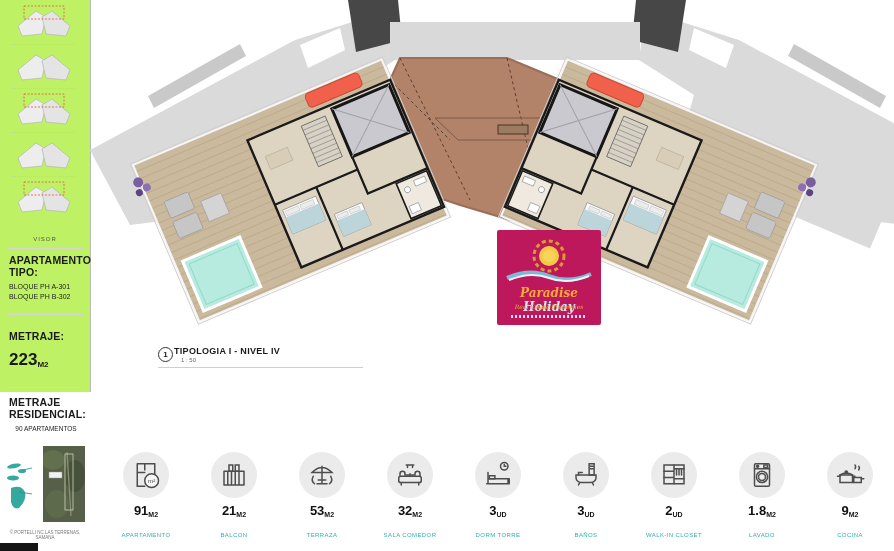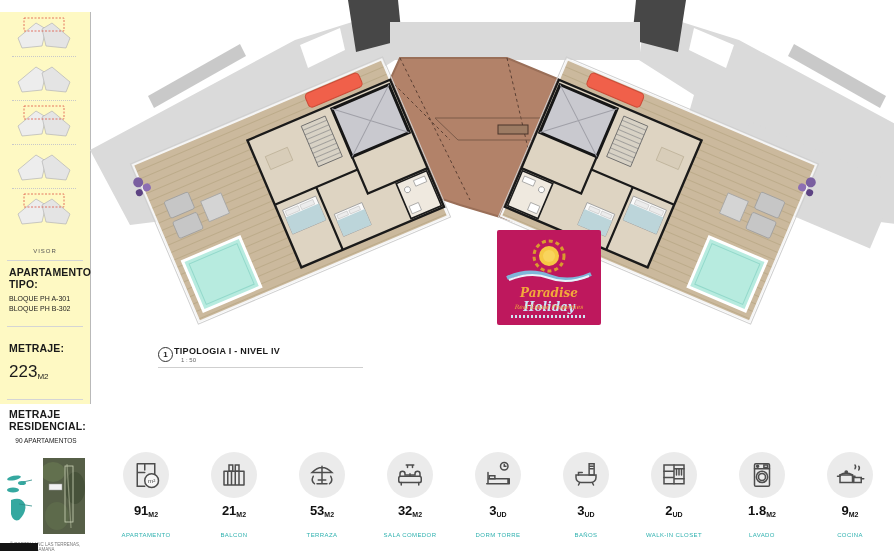--- a/index.html
+++ b/index.html
@@ -1,30 +1,30 @@
 <!DOCTYPE html>
 <html><head>
 <meta charset="utf-8">
 <style>
   html,body{margin:0;padding:0;background:#fff;}
   body{width:894px;height:551px;position:relative;overflow:hidden;
        font-family:"Liberation Sans",sans-serif;color:#1a1a1a;}
   
-  .sidebar{position:absolute;left:0;top:12px;width:90px;height:392px;background:#fef9c3;
+  .sidebar{position:absolute;left:0;top:0;width:90px;height:392px;background:#bef264;
            border-right:1px solid #b9b9b9;}
   .visor{position:absolute;left:6px;top:2px;width:76px;}
   .thumb{position:relative;margin:0 auto 2px auto;width:64px;height:40px;}
   .thumb-sep{border-top:1px dotted #c9c9c9;margin:1px 6px;}
   .visor-label{position:absolute;left:0;top:236px;width:90px;text-align:center;
                font-size:6px;letter-spacing:1px;color:#555;}
   .sb-sec{position:absolute;left:9px;width:74px;}
   .sb-h{font-size:10.5px;font-weight:bold;line-height:12px;letter-spacing:.2px;}
   .sb-small{font-size:7px;line-height:9px;color:#222;margin-top:4px;}
   .sb-div{position:absolute;left:7px;width:76px;border-top:1px solid #d5d5d5;}
-  .metraje-val{font-size:17px;font-weight:normal;margin-top:8px;}
+  .metraje-val{font-size:17px;font-weight:bold;margin-top:8px;}
   .metraje-val .u{font-size:8px;vertical-align:-2px;}
   .sb-proy-val{font-size:6.5px;margin-top:5px;text-align:center;}
   .maps{position:absolute;left:4px;top:444px;width:82px;height:80px;}
   .map-left{position:absolute;left:1px;top:10px;width:29px;height:58px;background:#fff;}
   .map-right{position:absolute;left:39px;top:2px;width:42px;height:76px;}
   .copyright{position:absolute;left:0;top:530px;width:90px;text-align:center;
              font-size:4.5px;color:#777;}
   .footer-bar{position:absolute;left:0;top:543px;width:38px;height:8px;background:#141414;}
   
   .plan-svg{position:absolute;left:90px;top:0;}

